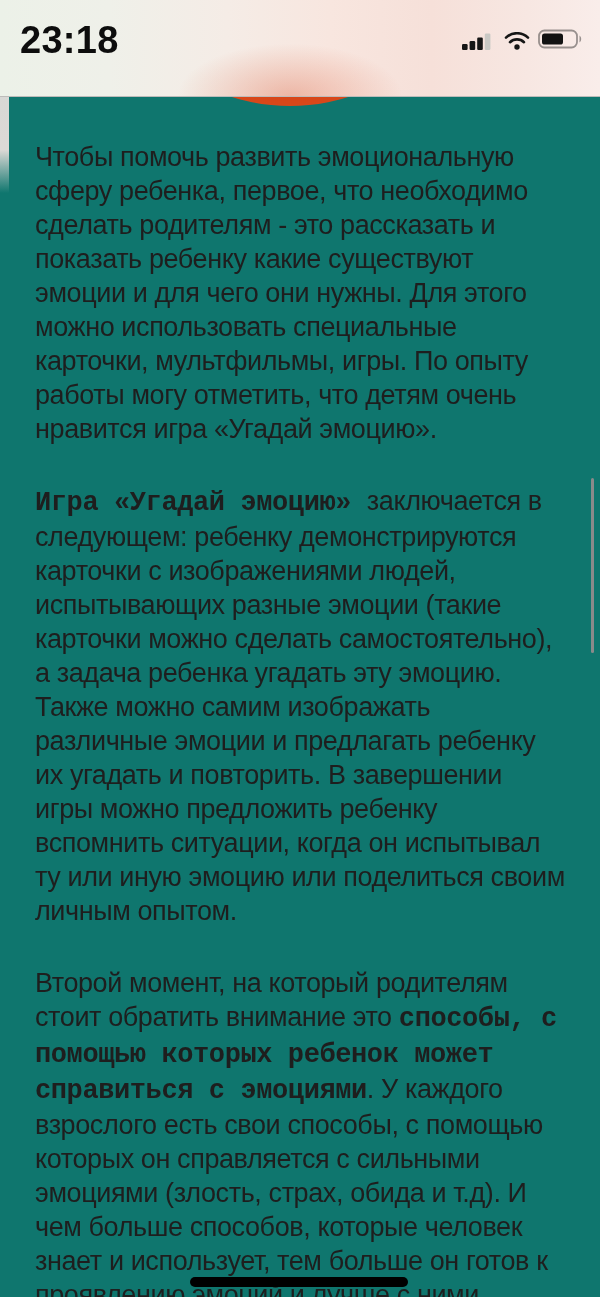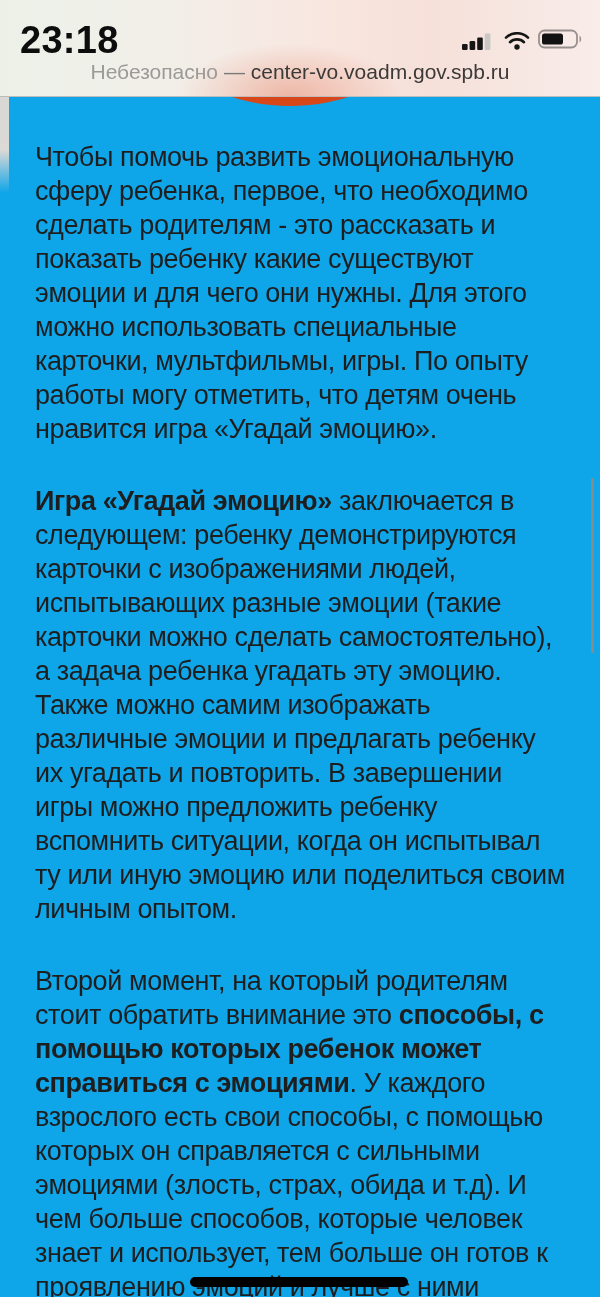--- a/index.html
+++ b/index.html
@@ -41,21 +41,21 @@
     white-space: nowrap;
   }
   .url-security { color: #9b9a98; }
   .url-sep { color: #7a7977; }
   .url-domain { color: #3c3a38; }
 
   
   .page-content {
     position: absolute; left: 0; top: 97px;
     width: 600px; height: 1200px;
-    background: #0ea5e9;
+    background: #0f766e;
     overflow: hidden;
   }
   .page-circle {
     position: absolute; left: 95px; top: -381px;
     width: 390px; height: 390px;
     border-radius: 50%;
     background: radial-gradient(circle at 50% 40%, #cf3c12 55%, #dc4c1d 85%, #e4602f 100%);
     filter: blur(0.6px);
   }
   .edge-shade {
@@ -70,21 +70,21 @@
     padding: 43px 35px 0 35px;
     box-sizing: border-box;
   }
   .article p {
     margin: 0 0 38px 0;
     font-size: 27px;
     line-height: 34px;
     letter-spacing: -0.4px;
     color: #1e1e1e;
   }
-  .run-bold { font-weight: 700; }
+  .run-bold { font-weight: 700; font-family: Liberation Mono, monospace; }
   .run-italic { }
 
   .scroll-thumb {
     position: absolute; right: 6px; top: 381px;
     width: 3px; height: 175px;
     border-radius: 2px;
     background: #8a8a8a;
   }
 
   
@@ -135,18 +135,17 @@
       </span>
       <span>
         <svg width="46" height="22" viewBox="0 0 46 22">
           <rect x="1" y="2.5" width="38" height="17" rx="5.5" stroke="rgba(20,20,20,0.42)" stroke-width="1.8" fill="none"></rect>
           <rect x="4" y="5.4" width="21" height="11.2" rx="2.6" fill="#121212"></rect>
           <path d="M41.5 7.6 a4.2 4.2 0 0 1 0 6.8 z" fill="rgba(20,20,20,0.42)"></path>
         </svg>
       </span>
     </div>
 
-    <div class="url-bar"><span class="url-security">Небезопасно</span><span class="url-sep"> — </span><span class="url-domain">center-vo.voadm.gov.spb.ru</span></div>
   </header>
 
   <div class="home-indicator"></div>
 
 </div>
 
 </body></html>

